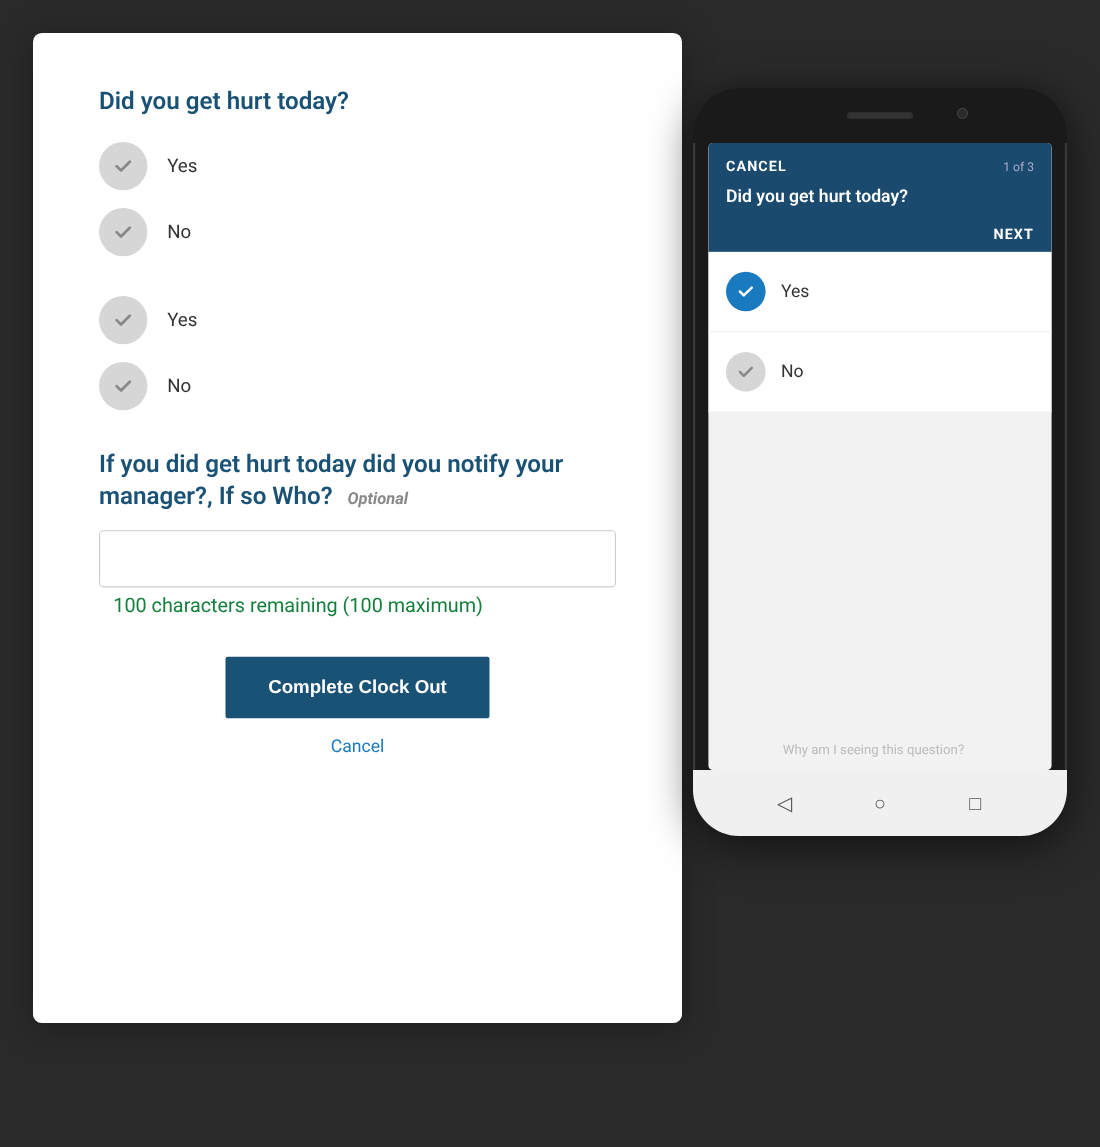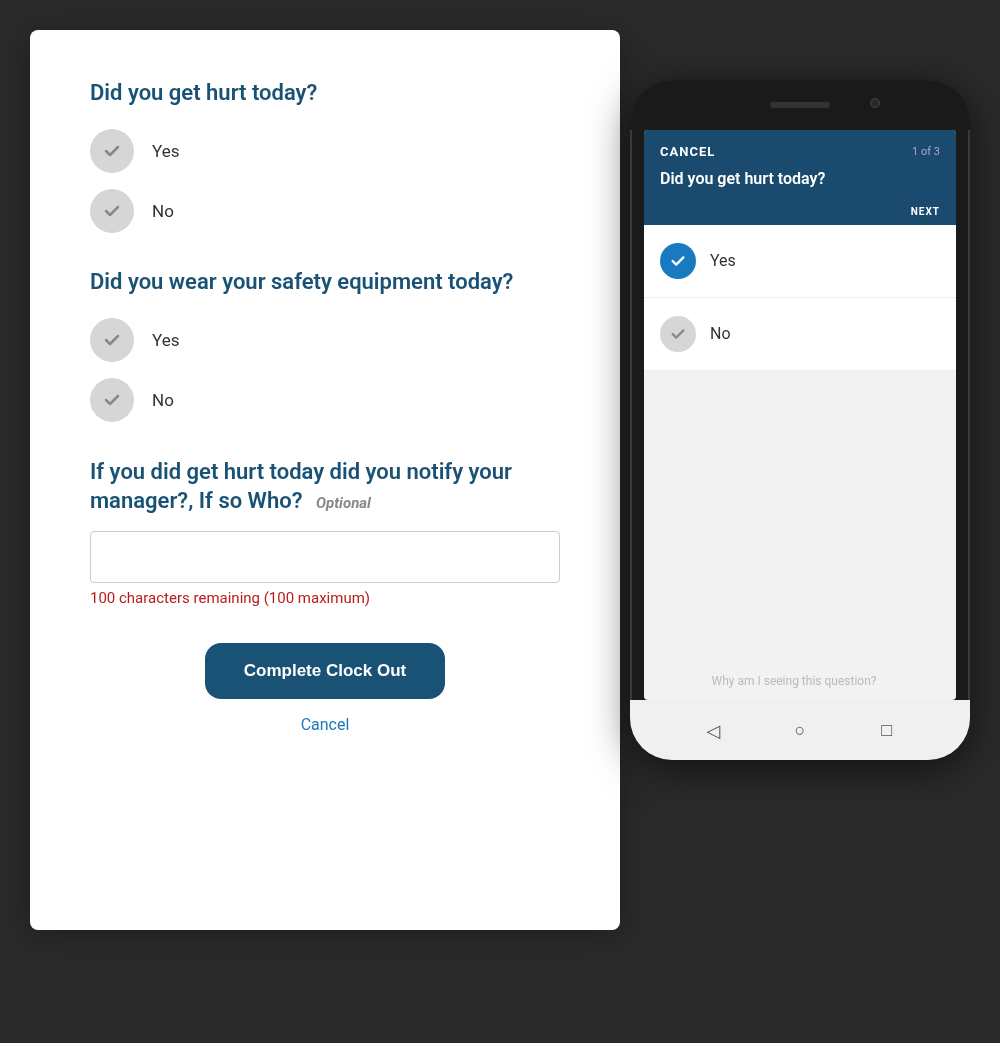--- a/index.html
+++ b/index.html
@@ -88,33 +88,34 @@
       height: 52px;
       border: 1px solid #ccc;
       border-radius: 4px;
       padding: 8px 12px;
       font-size: 15px;
       outline: none;
       resize: none;
     }
 
     .char-count {
-      font-size: 15px;
-      color: #b91c1c;
+      font-size: 18px;
+      color: #15803d;
       margin-top: 6px;
+      margin-left: 13px;
     }
 
     .complete-btn {
       display: block;
       width: 240px;
       margin: 32px auto 16px auto;
       background: #1a5276;
       color: #fff;
       border: none;
-      border-radius: 16px;
+      border-radius: 2px;
       padding: 18px 0;
       font-size: 17px;
       font-weight: 600;
       cursor: pointer;
       text-align: center;
     }
 
     .cancel-link {
       display: block;
       text-align: center;
@@ -249,21 +250,21 @@
     }
 
     .phone-next {
       display: flex;
       justify-content: flex-end;
       padding: 6px 0 8px 0;
     }
 
     .phone-next-btn {
       color: #fff;
-      font-size: 10px;
+      font-size: 13px;
       font-weight: 700;
       letter-spacing: 1px;
     }
 
     .phone-options-area {
       background: #fff;
       margin: 0;
       border-radius: 0;
     }
 
@@ -327,21 +328,20 @@
       <div class="circle-check">
         <svg viewBox="0 0 20 20" fill="none">
           <polyline points="4,10 8,14 16,6" stroke="#888" stroke-width="2.5" stroke-linecap="round" stroke-linejoin="round"></polyline>
         </svg>
       </div>
       <span class="option-label">No</span>
     </div>
   </div>
 
   <div class="question-section">
-    <div class="question-title">Did you wear your safety equipment today?</div>
     <div class="option-row">
       <div class="circle-check">
         <svg viewBox="0 0 20 20" fill="none">
           <polyline points="4,10 8,14 16,6" stroke="#888" stroke-width="2.5" stroke-linecap="round" stroke-linejoin="round"></polyline>
         </svg>
       </div>
       <span class="option-label">Yes</span>
     </div>
     <div class="option-row">
       <div class="circle-check">

